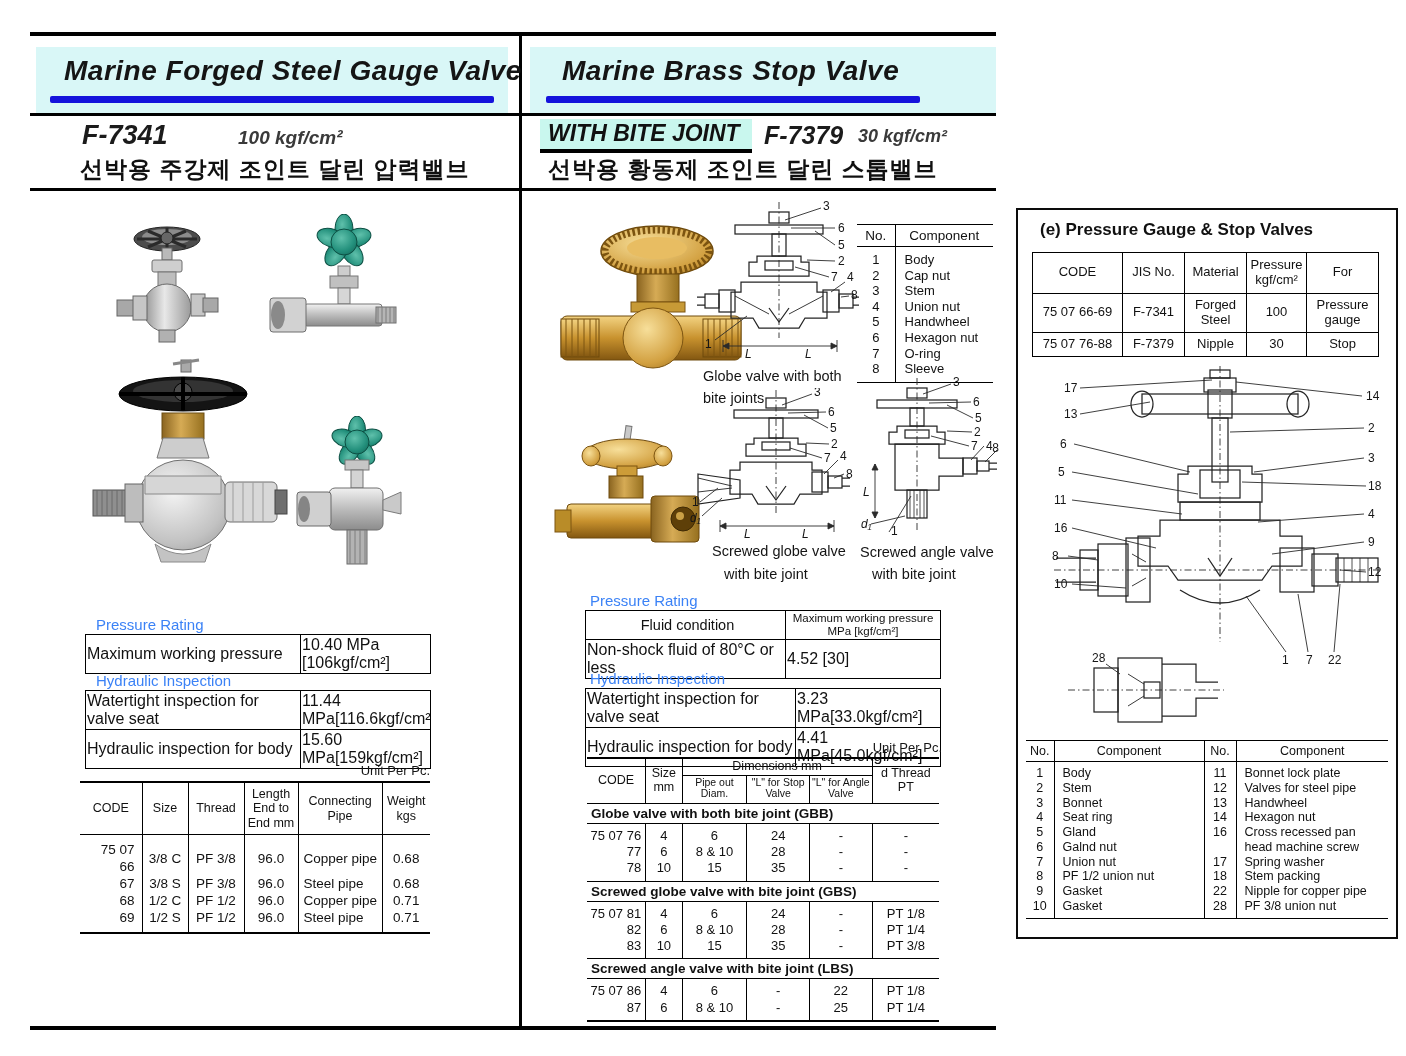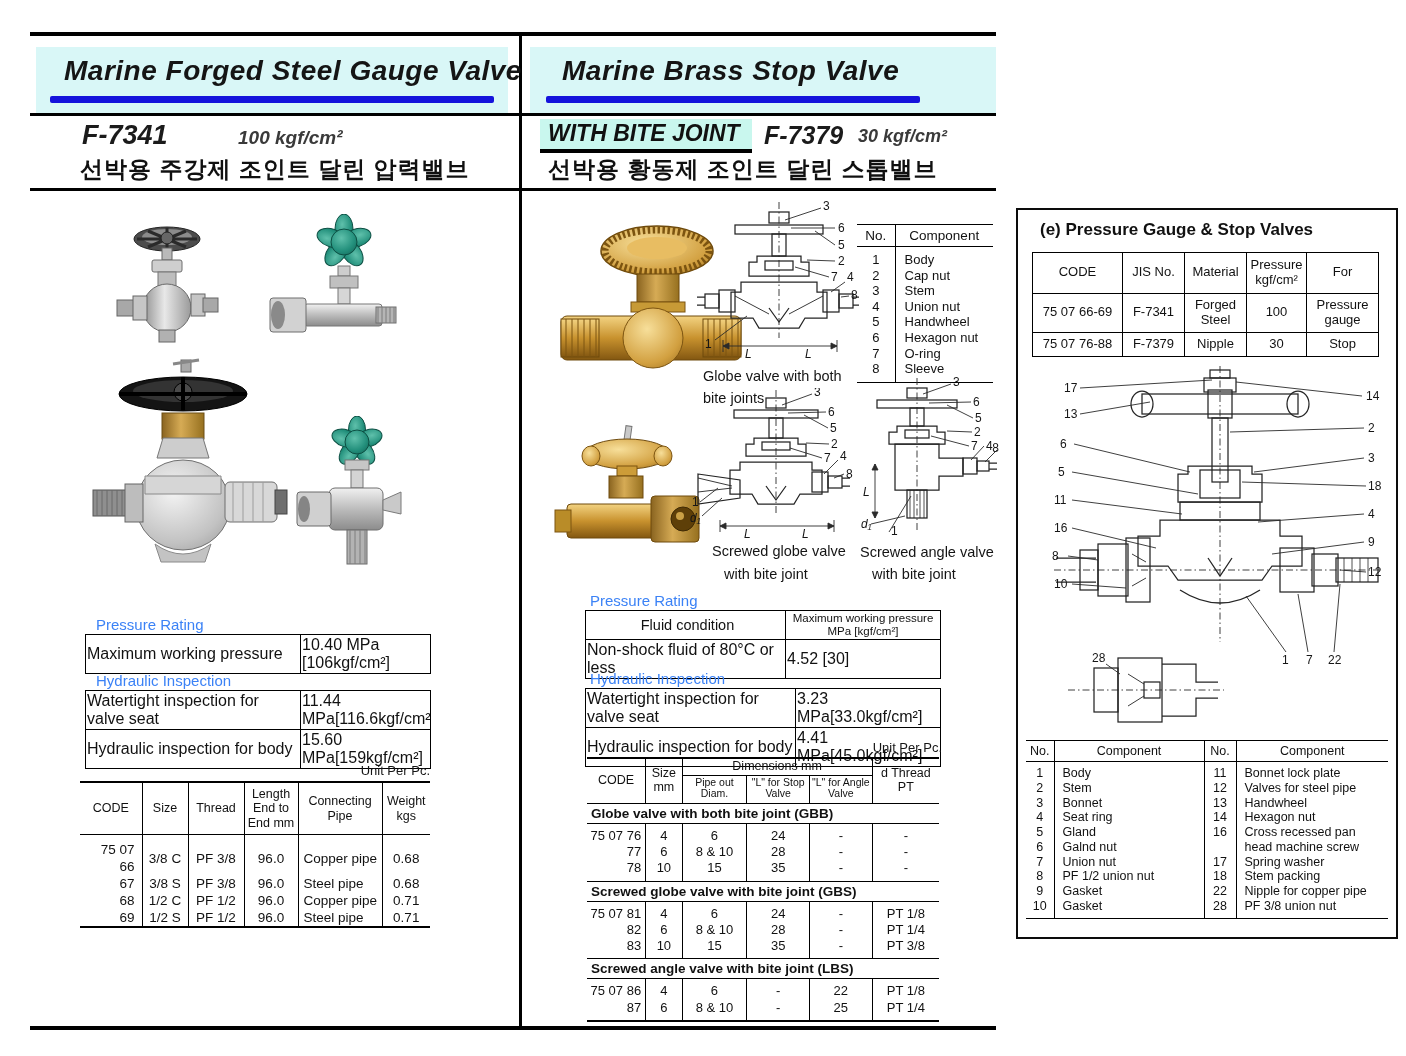--- a/index.html
+++ b/index.html
@@ -35,21 +35,21 @@
   
   .spec{position:absolute;border-top:2px solid #000;border-bottom:2px solid #000;}
   .spec th{font-size:12.5px;font-weight:normal;border-bottom:1.7px solid #000;line-height:1.15;padding:4px 1px;}
   .spec th + th, .spec td + td{border-left:1.6px solid #000;}
   .spec td{font-size:13.5px;padding:0 3px;line-height:1.26;}
   .spec tbody td:nth-child(1){text-align:right;padding-right:7px;}
   .spec tbody td:nth-child(2),.spec tbody td:nth-child(3),
   .spec tbody td:nth-child(4),.spec tbody td:nth-child(6){text-align:center;}
   .spec tbody td:nth-child(5){text-align:left;padding-left:5px;}
   .spec tbody tr:first-child td{padding-top:6px;}
-  .spec tbody tr:last-child td{padding-bottom:0;}
+  .spec tbody tr:last-child td{padding-bottom:6px;}
 
   
   .comp{position:absolute;border-top:1.7px solid #000;border-bottom:1.7px solid #000;}
   .comp th{font-size:13.5px;font-weight:normal;border-bottom:1.6px solid #000;padding:3px 2px;}
   .comp th + th, .comp td + td{border-left:1.6px solid #000;}
   .comp td{font-size:13px;line-height:1.2;padding:0 2px;}
   .comp tbody td:nth-child(1){text-align:center;}
   .comp tbody td:nth-child(2){text-align:left;padding-left:9px;}
   .comp tbody tr:first-child td{padding-top:5px;}
   .comp tbody tr:last-child td{padding-bottom:5px;}

